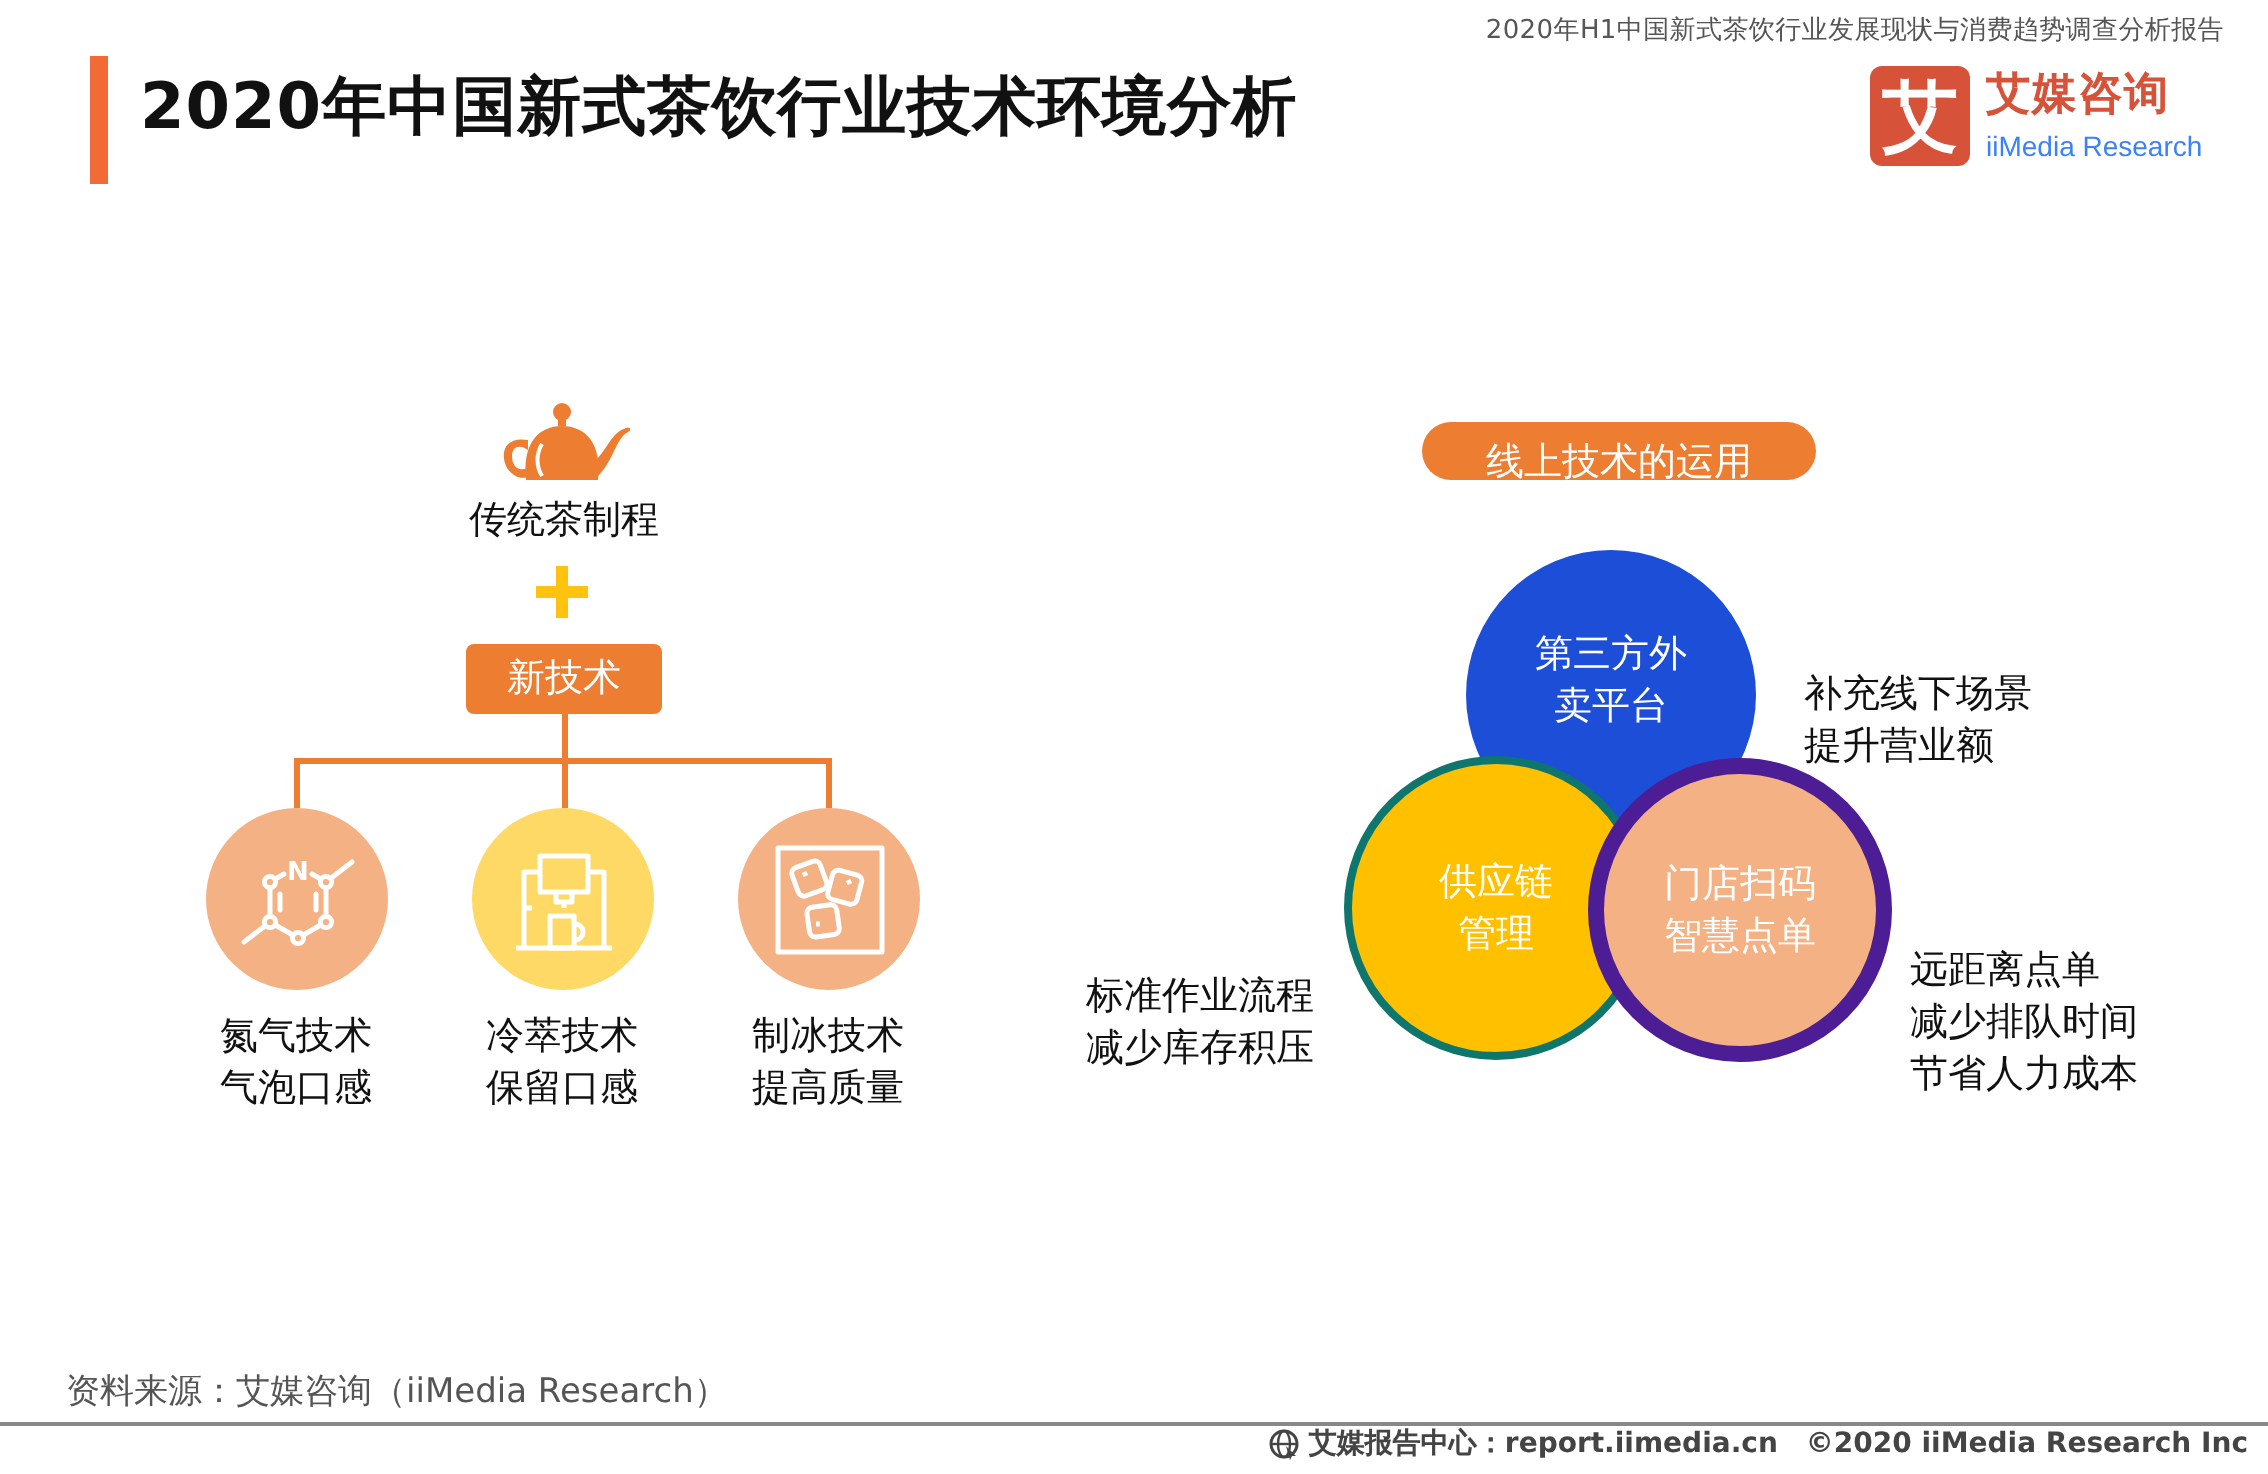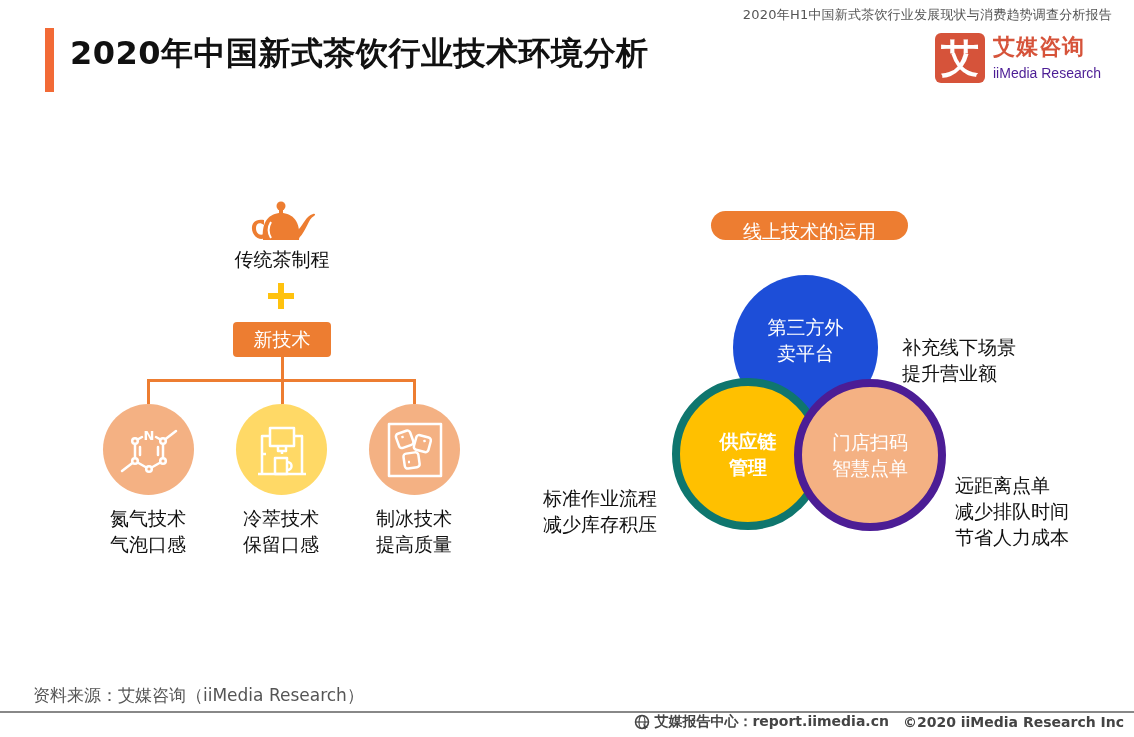--- a/index.html
+++ b/index.html
@@ -25,21 +25,21 @@
     .logo-box {
       position: absolute; left: 0; top: 0; width: 50px; height: 50px;
       background: #d6533a; border-radius: 6px; color: #fff;
       font-size: 38px; font-weight: bold; text-align: center; line-height: 50px;
     }
     .logo-cn {
       position: absolute; left: 58px; top: -1px; font-size: 22px; font-weight: bold;
       color: #d6533a; white-space: nowrap; letter-spacing: 1px;
     }
     .logo-en {
-      position: absolute; left: 58px; top: 32px; font-size: 14px; color: #4c1d95;
+      position: absolute; left: 58px; top: 32px; font-size: 14px; color: #3b82f6;
       white-space: nowrap; font-family: "Liberation Sans", sans-serif;
     }
     
     .teapot { left: 249px; top: 200px; width: 68px; height: 42px; }
     .trad-label { left: 226px; top: 247px; width: 112px; text-align: center; font-size: 19px; color: #111; white-space: nowrap; }
     .plus-v { left: 278px; top: 283px; width: 6px; height: 26px; background: #ffc20e; }
     .plus-h { left: 268px; top: 293px; width: 26px; height: 6px; background: #ffc20e; }
     .newtech-btn {
       left: 233px; top: 322px; width: 98px; height: 35px; background: #ed7d31;
       border-radius: 4px; color: #fff; font-size: 19px; text-align: center; line-height: 35px;
@@ -172,21 +172,21 @@
   <div>制冰技术</div>
   <div>提高质量</div>
 </div>
 
 <div class="abs online-pill">线上技术的运用</div>
 
 <div class="abs venn-circle" style="left:733px; top:275px; width:145px; height:145px; background:#1d4ed8;">
   <div style="margin-top:-16px;">第三方外</div>
   <div>卖平台</div>
 </div>
-<div class="abs venn-circle" style="left:672px; top:378px; width:152px; height:152px; background:#ffc000; border:8px solid #0f766e;font-weight:bold;">
+<div class="abs venn-circle" style="left:672px; top:378px; width:152px; height:152px; background:#ffc000; border:4px solid #0f766e;">
   <div>供应链</div>
   <div>管理</div>
 </div>
 <div class="abs venn-circle" style="left:794px; top:379px; width:152px; height:152px; background:#f4b183; border:8px solid #4c1d95;">
   <div>门店扫码</div>
   <div>智慧点单</div>
 </div>
 
 <div class="abs side-text" style="left:902px; top:324px;margin-top:10px;">
   <div>补充线下场景</div>

